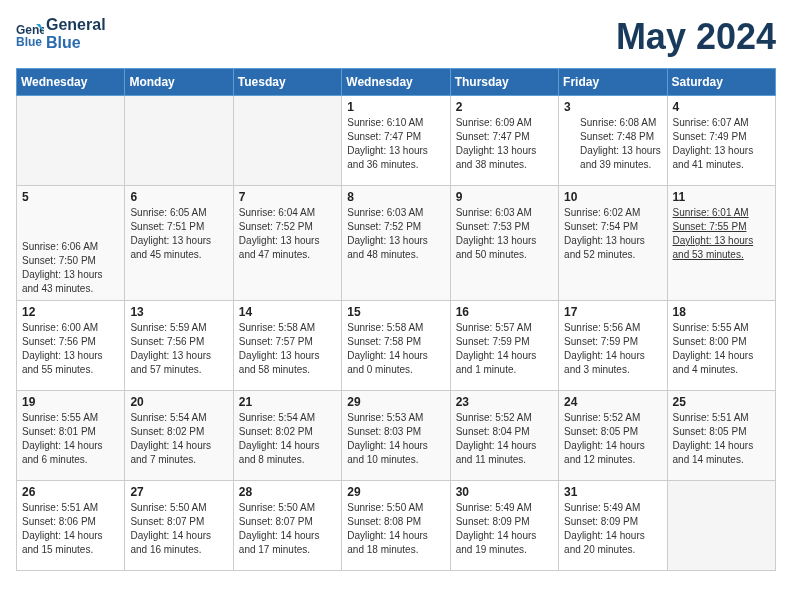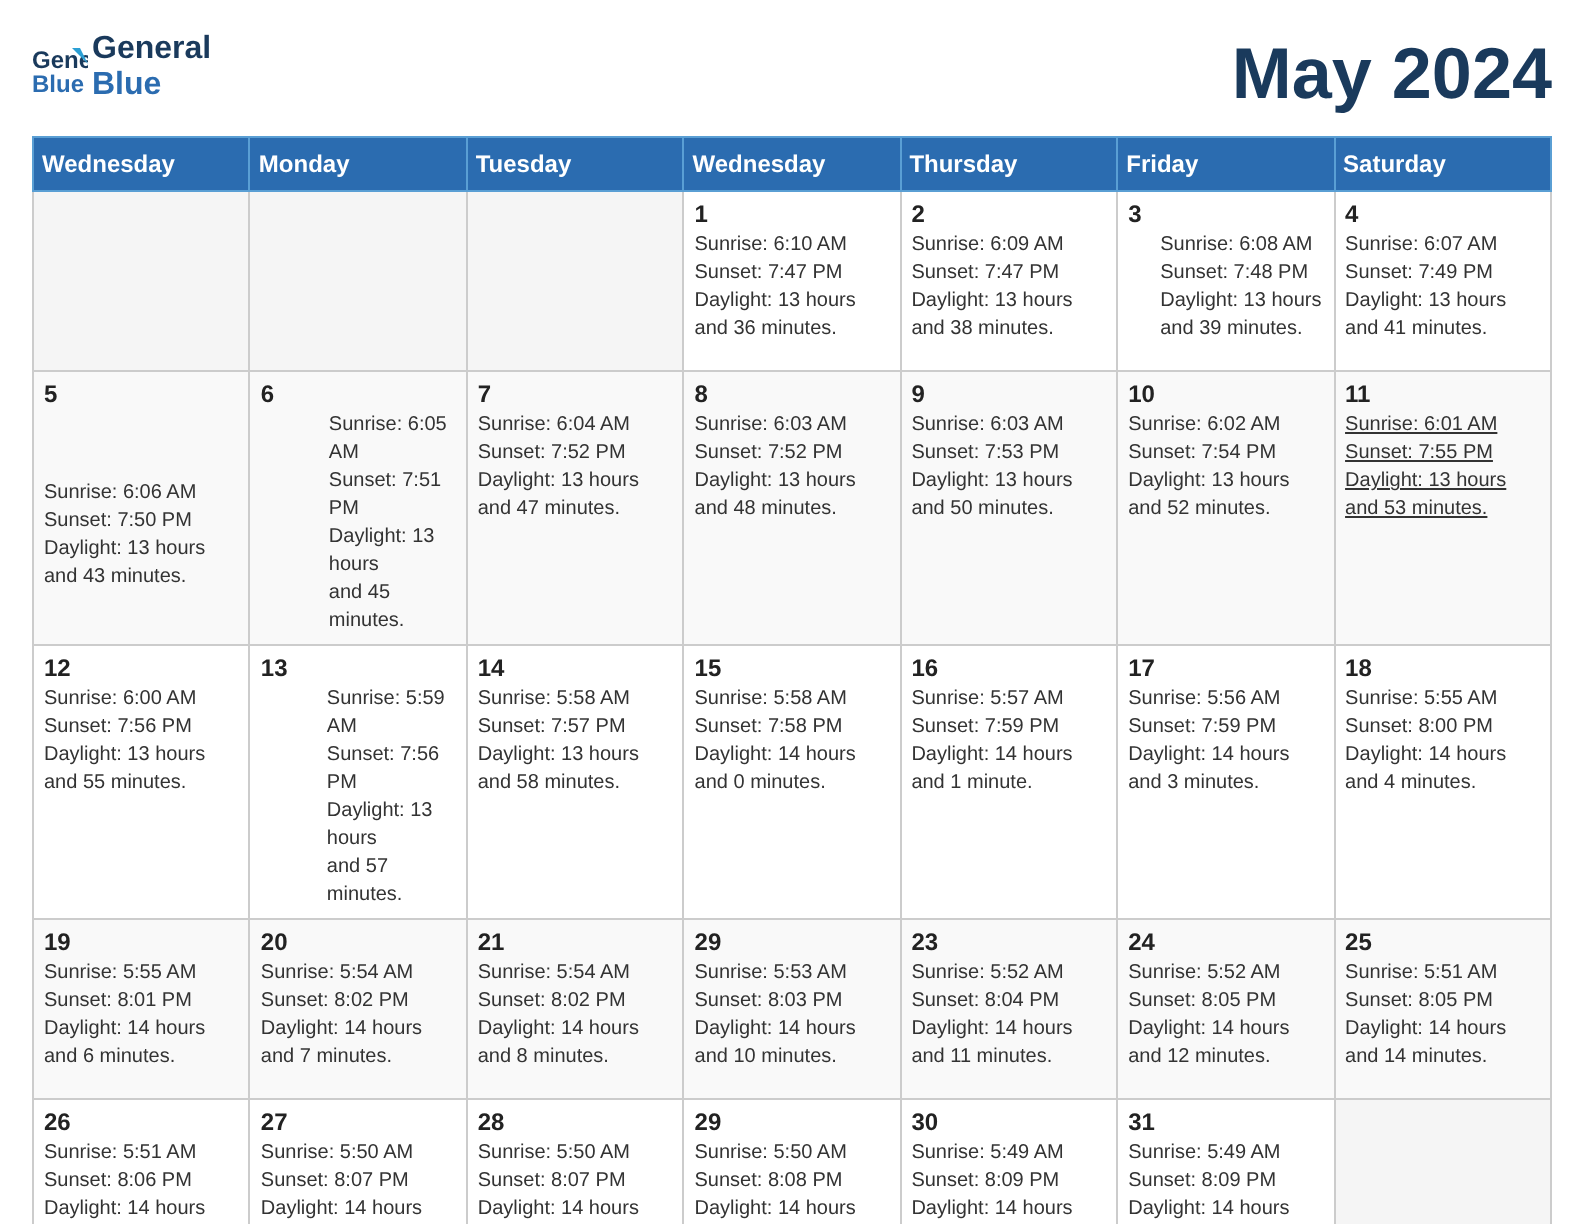--- a/index.html
+++ b/index.html
@@ -147,21 +147,21 @@
       <tr>
         <td>
           <div class="day-number">5</div>
           <div class="day-info" style="white-space: pre-line; margin-top: 36px;">Sunrise: 6:06 AM
 Sunset: 7:50 PM
 Daylight: 13 hours
 and 43 minutes.</div>
         </td>
         <td>
           <div class="day-number">6</div>
-          <div class="day-info" style="white-space: pre-line; margin-left: 34px;">Sunrise: 6:05 AM
+          <div class="day-info" style="white-space: pre-line;">Sunrise: 6:05 AM
 Sunset: 7:51 PM
 Daylight: 13 hours
 and 45 minutes.</div>
         </td>
         <td>
           <div class="day-number">7</div>
           <div class="day-info" style="white-space: pre-line;">Sunrise: 6:04 AM
 Sunset: 7:52 PM
 Daylight: 13 hours
 and 47 minutes.</div>
@@ -198,21 +198,21 @@
       <tr>
         <td>
           <div class="day-number">12</div>
           <div class="day-info" style="white-space: pre-line;">Sunrise: 6:00 AM
 Sunset: 7:56 PM
 Daylight: 13 hours
 and 55 minutes.</div>
         </td>
         <td>
           <div class="day-number">13</div>
-          <div class="day-info" style="white-space: pre-line; margin-left: 33px;">Sunrise: 5:59 AM
+          <div class="day-info" style="white-space: pre-line;">Sunrise: 5:59 AM
 Sunset: 7:56 PM
 Daylight: 13 hours
 and 57 minutes.</div>
         </td>
         <td>
           <div class="day-number">14</div>
           <div class="day-info" style="white-space: pre-line;">Sunrise: 5:58 AM
 Sunset: 7:57 PM
 Daylight: 13 hours
 and 58 minutes.</div>

